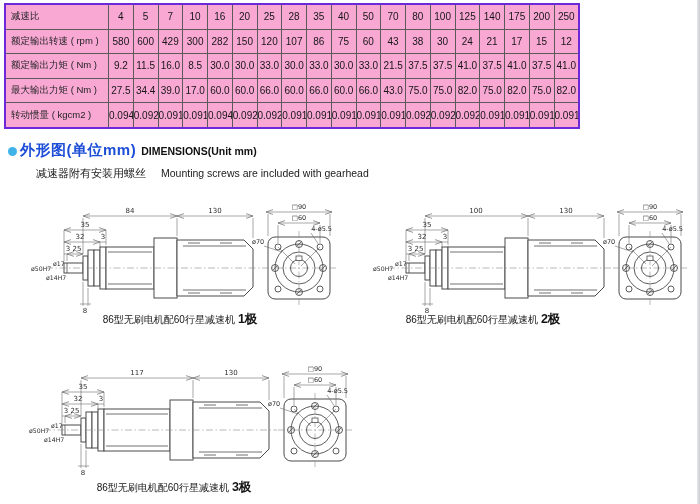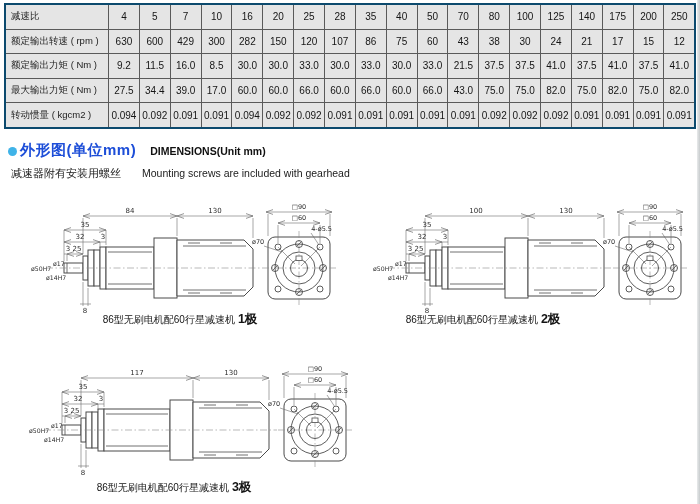--- a/index.html
+++ b/index.html
@@ -4,40 +4,40 @@
 <style>
   html,body{margin:0;padding:0;}
   body{
     width:700px;height:504px;position:relative;overflow:hidden;
     background:#ffffff;
     font-family:"Liberation Sans","DejaVu Sans",sans-serif;
     color:#111;
   }
   
   .spec-table{
-    position:absolute;left:4px;top:3px;width:692px;height:126px;
-    border-collapse:collapse;table-layout:fixed;background:#e5e5e5;
-    border:2px solid #0c4a6e;
+    position:absolute;left:4px;top:3px;width:576px;height:126px;
+    border-collapse:collapse;table-layout:fixed;background:#f9a8d4;
+    border:2px solid #6d28d9;
   }
   .spec-table td{
     border:1px solid #5a5a5a;text-align:center;vertical-align:middle;
     font-size:10px;color:#151515;padding:0;white-space:nowrap;overflow:hidden;
   }
   .spec-table td.rowlabel{
     width:97px;text-align:left;padding-left:5px;font-size:9.5px;color:#222;
   }
   
   .sec-title{position:absolute;left:8px;top:141px;height:20px;white-space:nowrap;}
   .bullet{display:inline-block;width:9px;height:9px;border-radius:50%;
     vertical-align:-1px;margin-right:3px;}
   .t-cn{font-size:15px;font-weight:bold;color:#1d4ed8;letter-spacing:0.5px;}
-  .t-en{font-size:10.5px;font-weight:bold;color:#101010;margin-left:14px;}
+  .t-en{font-size:10.5px;font-weight:bold;color:#101010;margin-left:5px;}
   .sec-note{position:absolute;left:11px;top:163px;white-space:nowrap;}
-  .n-cn{font-size:11px;color:#1a1a1a;}
-  .n-en{font-size:10.5px;color:#1a1a1a;margin-left:21px;}
+  .n-cn{font-size:11px;color:#1a1a1a;margin-left:25px;}
+  .n-en{font-size:10.5px;color:#1a1a1a;margin-left:15px;}
   
   .drawing{position:absolute;}
   svg text{font-family:"DejaVu Sans","Liberation Sans",sans-serif;}
   .part{fill:#ffffff;stroke:#4b4b4b;stroke-width:1;}
   .pl{stroke:#4b4b4b;stroke-width:0.8;fill:none;}
   .ln{fill:none;stroke:#4b4b4b;stroke-width:0.9;}
   .ext{stroke:#6b6b6b;stroke-width:0.6;fill:none;}
   .dim{stroke:#6b6b6b;stroke-width:0.6;fill:none;
        marker-start:url(#arw);marker-end:url(#arw);}
   .cl{stroke:#8a8a8a;stroke-width:0.6;fill:none;stroke-dasharray:7 2.5 1.5 2.5;}
@@ -76,21 +76,21 @@
         <td>80</td>
         <td>100</td>
         <td>125</td>
         <td>140</td>
         <td>175</td>
         <td>200</td>
         <td>250</td>
       </tr>
       <tr>
         <td class="rowlabel">额定输出转速 ( rpm )</td>
-        <td>630</td>
+        <td>580</td>
         <td>600</td>
         <td>429</td>
         <td>300</td>
         <td>282</td>
         <td>150</td>
         <td>120</td>
         <td>107</td>
         <td>86</td>
         <td>75</td>
         <td>60</td>

